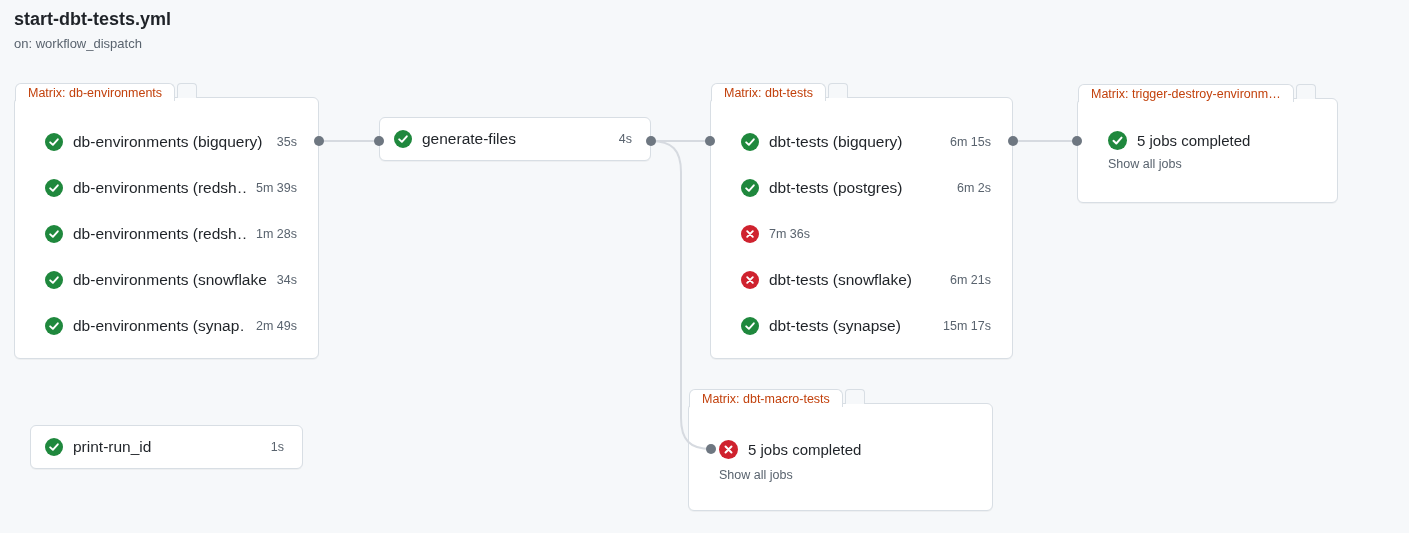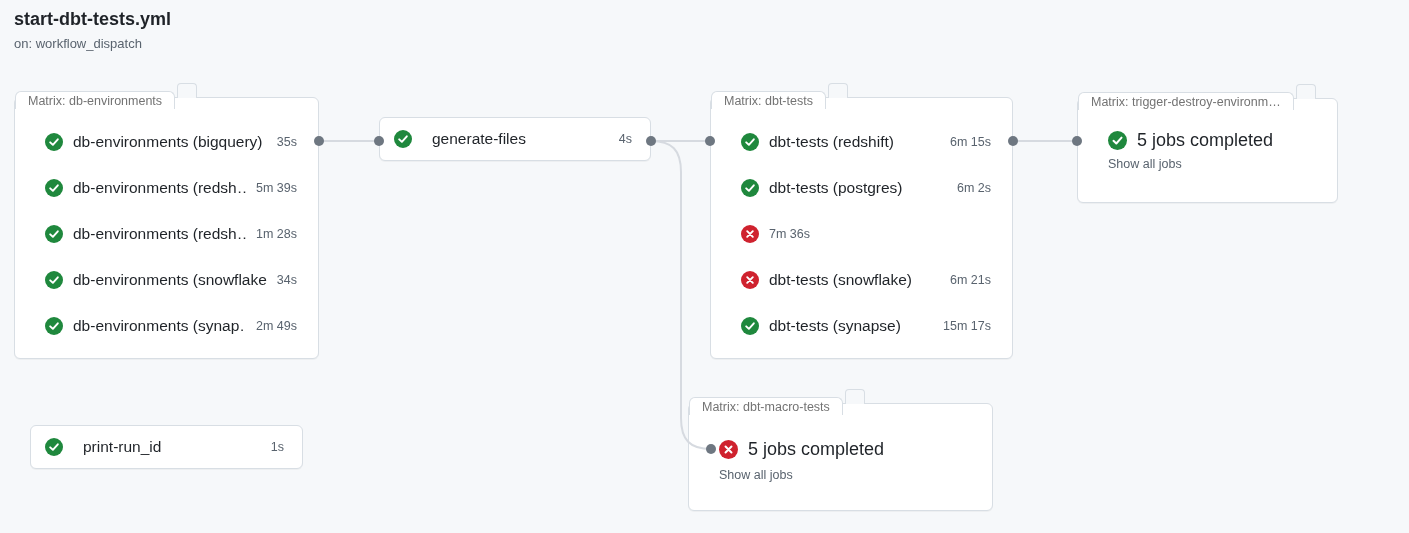--- a/index.html
+++ b/index.html
@@ -43,25 +43,24 @@
     height: 15px;
   }
   .matrix-tab {
     height: 18px;
     background: #ffffff;
     border: 1px solid #d8dee4;
     border-bottom: none;
     border-radius: 6px 6px 0 0;
     padding: 0 12px;
     font-size: 12.5px;
-    color: #737373;
+    color: #c2410c;
     display: flex; align-items: flex-end;
     padding-bottom: 1px;
     white-space: nowrap;
-    margin-top: 8px;
   }
   .ghost-tab {
     width: 20px; height: 15px;
     background: #f6f8fa;
     border: 1px solid #d8dee4;
     border-bottom: none;
     border-radius: 4px 4px 0 0;
   }
 
   
@@ -81,29 +80,29 @@
   .job-time {
     font-size: 12.5px; color: #59636e;
     flex: 0 0 auto;
     white-space: nowrap;
   }
 
   .single-row {
     height: 100%;
     display: flex; align-items: center;
     padding: 0 18px 0 14px;
-    gap: 20px;
+    gap: 10px;
     cursor: pointer;
   }
 
   
   .summary-body { padding: 30px 20px 0 30px; }
   .summary-body.macro { padding-top: 34px; }
   .summary-row { display: flex; align-items: center; gap: 10px; height: 22px; cursor: pointer; }
-  .summary-name { font-size: 18px; color: #1f2328; white-space: nowrap; }
+  .summary-name { font-size: 15px; color: #1f2328; white-space: nowrap; }
   .show-all {
     margin-top: 6px;
     font-size: 12.5px; color: #59636e;
     cursor: pointer;
     display: inline-block;
   }
   .summary-body.macro .show-all { margin-top: 8px; }
 
   
   .status-icon { flex: 0 0 auto; display: block; }
@@ -193,21 +192,21 @@
     <div class="tab-row">
       <div class="matrix-tab">Matrix: dbt-tests</div>
       <div class="ghost-tab"></div>
     </div>
     <div class="matrix-rows">
       <div class="job-row">
         <svg class="status-icon success" width="18" height="18" viewBox="0 0 16 16">
             <circle cx="8" cy="8" r="8"></circle>
             <path d="M4.6 8.3 L7 10.5 L11.4 5.6" stroke="#fff" stroke-width="1.7" fill="none" stroke-linecap="round" stroke-linejoin="round"></path>
           </svg>
-        <span class="job-name">dbt-tests (redshift)</span>
+        <span class="job-name">dbt-tests (bigquery)</span>
         <span class="job-time">6m 15s</span>
       </div>
       <div class="job-row">
         <svg class="status-icon success" width="18" height="18" viewBox="0 0 16 16">
             <circle cx="8" cy="8" r="8"></circle>
             <path d="M4.6 8.3 L7 10.5 L11.4 5.6" stroke="#fff" stroke-width="1.7" fill="none" stroke-linecap="round" stroke-linejoin="round"></path>
           </svg>
         <span class="job-name">dbt-tests (postgres)</span>
         <span class="job-time">6m 2s</span>
       </div>

